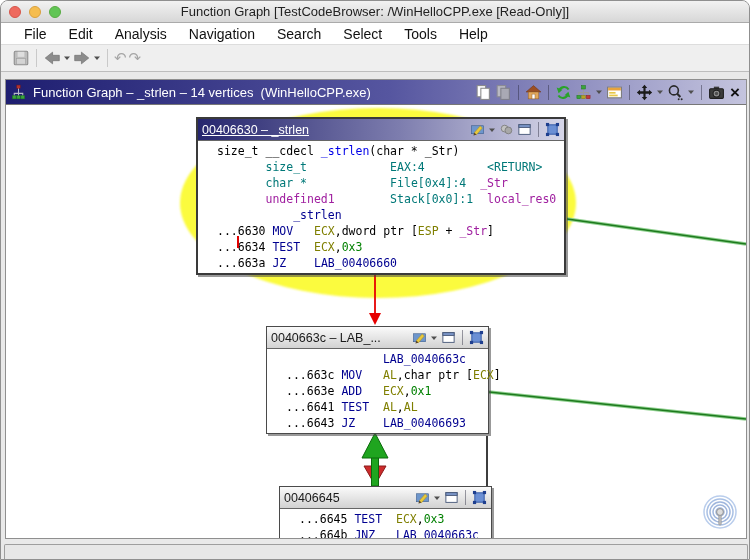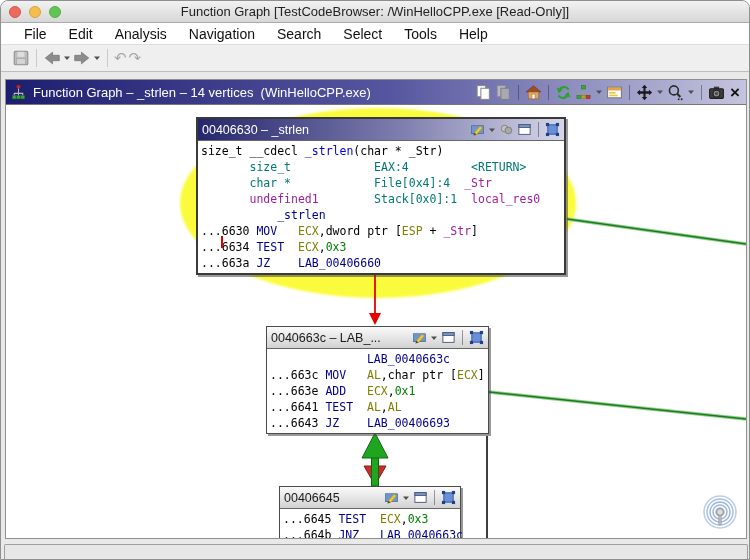--- a/index.html
+++ b/index.html
@@ -54,23 +54,23 @@
     background:#fbfb3e; border-radius:50%; filter:blur(1px); }
   #edges { position:absolute; left:0; top:0; pointer-events:none; }
 
   .block { position:absolute; background:#fff; border:1px solid #4a4a4a;
     box-shadow:2px 2px 0 rgba(70,70,70,.55); }
   .block.focused { border:2px solid #3a3a3a; }
   .blk-head { height:22px; display:flex; align-items:center; padding:0 4px; gap:3px;
     border-bottom:1px solid #666; background:linear-gradient(#fafafa,#d2d2d2); }
   .block.focused .blk-head { background:linear-gradient(90deg,#26266e 0%,#7d7dae 55%,#d6d6e8 100%); }
   .blk-title { font-size:12.5px; color:#1a1a1a; white-space:pre; overflow:hidden; }
-  .block.focused .blk-title { color:#fff; }
+  .block.focused .blk-title { color:#fff;text-decoration:underline; }
   .blk-icons { margin-left:auto; display:flex; align-items:center; gap:3px; }
-  .blk-body { padding:2px 3px; }
+  .blk-body { padding:2px 19px; }
   .code-line { font-family:"DejaVu Sans Mono", monospace; font-size:11.5px; line-height:16px;
     white-space:pre; }
   .tk-k   { color:#000000; }
   .tk-fn  { color:#0000e8; }
   .tk-ty  { color:#007878; }
   .tk-var { color:#a020a0; }
   .tk-mn  { color:#000090; }
   .tk-reg { color:#7f7f00; }
   .tk-num { color:#008000; }
   .tk-lab { color:#000090; }
@@ -358,21 +358,21 @@
         </div>
         <div class="blk-body">
             <div class="code-line"><span class="tk-k">              </span><span class="tk-lab">LAB_0040663c</span></div>
             <div class="code-line"><span class="tk-k">...663c </span><span class="tk-mn">MOV</span><span class="tk-k">   </span><span class="tk-reg">AL</span><span class="tk-k">,char ptr [</span><span class="tk-reg">ECX</span><span class="tk-k">]</span></div>
             <div class="code-line"><span class="tk-k">...663e </span><span class="tk-mn">ADD</span><span class="tk-k">   </span><span class="tk-reg">ECX</span><span class="tk-k">,</span><span class="tk-num">0x1</span></div>
             <div class="code-line"><span class="tk-k">...6641 </span><span class="tk-mn">TEST</span><span class="tk-k">  </span><span class="tk-reg">AL</span><span class="tk-k">,</span><span class="tk-reg">AL</span></div>
             <div class="code-line"><span class="tk-k">...6643 </span><span class="tk-mn">JZ</span><span class="tk-k">    </span><span class="tk-lab">LAB_00406693</span></div>
           </div>
       </div>
 
-      <div class="block" style="left:273px;top:381px;width:182px">
+      <div class="block" style="left:273px;top:381px;width:213px">
         <div class="blk-head">
           <span class="blk-title">00406645</span>
           <span class="blk-icons">
               <span class="icon ic15">
                 <svg viewBox="0 0 16 16">
                   <rect x="1.5" y="4" width="13" height="8.5" fill="#6d96cc" stroke="#3a5a8a" stroke-width=".6"></rect>
                   <path d="M4.5 11.5 L10.8 4.2 L13.2 6.3 L6.9 13.6 Z" fill="#e8c83c" stroke="#a8891a" stroke-width=".5"></path>
                   <path d="M4.5 11.5 L6.9 13.6 L3.6 14.4 Z" fill="#5a4526"></path>
                 </svg>
               </span>

